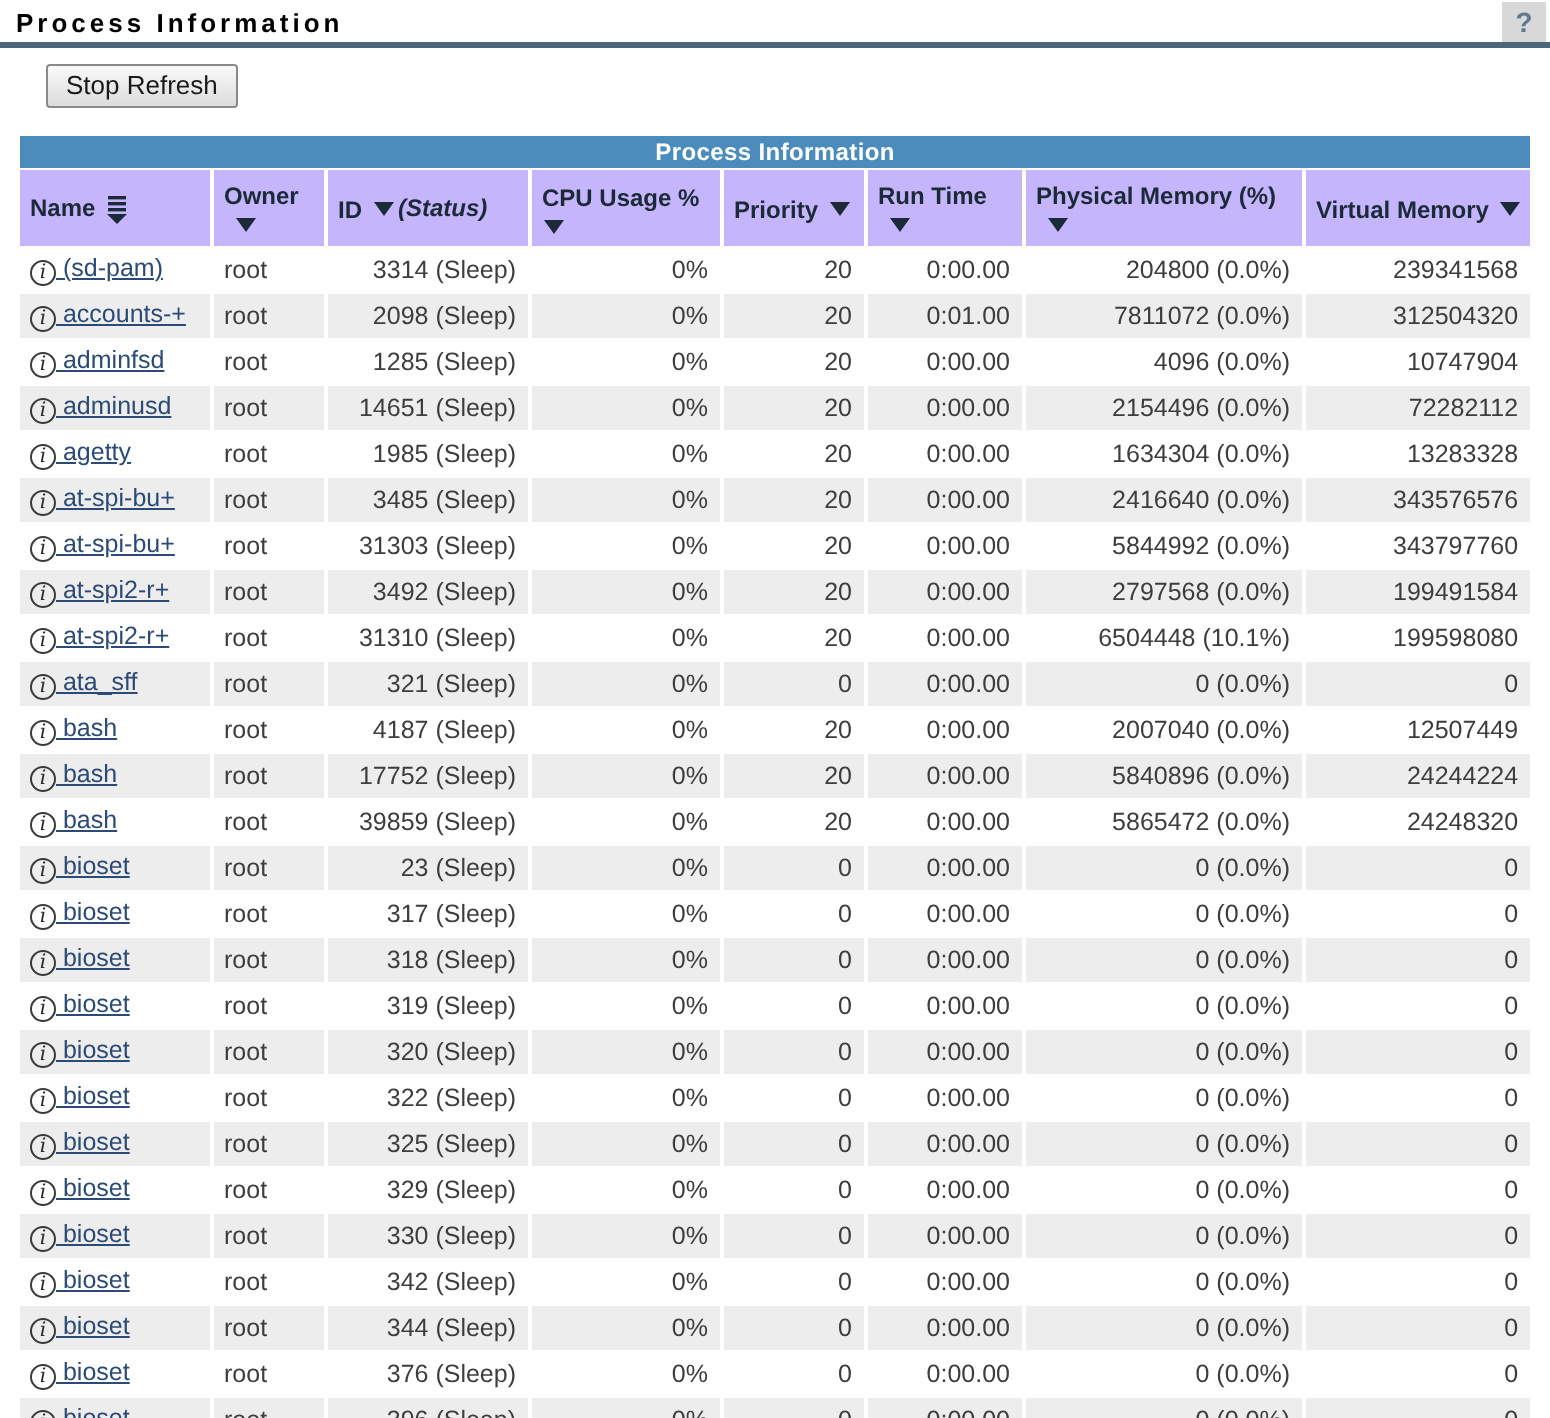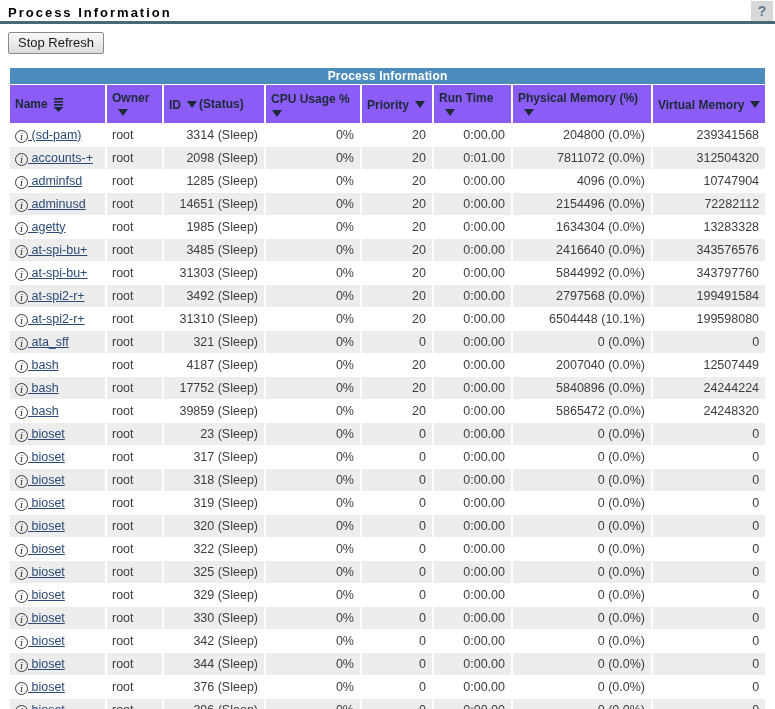--- a/index.html
+++ b/index.html
@@ -10,37 +10,37 @@
   
   .page-header{position:relative;height:18px;padding:3px 0 0 8px;border-bottom:3px solid #4a6878;}
   .page-title{margin:0;font-size:13px;font-weight:bold;letter-spacing:2px;color:#000;line-height:17px;display:inline-block;}
   .help-box{position:absolute;top:1px;right:2px;width:22px;height:20px;background:#d8d8d8;
     color:#5e7b8e;font-weight:bold;font-size:14px;text-align:center;line-height:20px;cursor:pointer;}
   
   .toolbar{margin:8px 8px 0 8px;}
   .btn{
     font-family:"Liberation Sans",sans-serif;font-size:13px;color:#1a1a1a;
     padding:2px 9px 3px 9px;background:linear-gradient(#f9f9f9,#dcdcdc);
-    border:1px solid #8a8a8a;border-radius:2px;cursor:pointer;
+    border:1px solid #8a8a8a;border-radius:2px;cursor:pointer;margin-left:15px;
   }
   
   .tbl-wrap{margin:13px 8px 0 8px;}
   table.proc{
     width:759px;table-layout:fixed;border-collapse:separate;border-spacing:2px 1px;background:#fff;
   }
   td.tbar{
     height:16px;background:#4b8cbd;color:#fff;font-weight:bold;font-size:12px;
     text-align:center;padding:0;letter-spacing:0.2px;
   }
   th{
-    background:#8b5cf6;color:#1c2a38;font-size:12px;font-weight:bold;text-align:left;
+    background:#c4b5fd;color:#1c2a38;font-size:12px;font-weight:bold;text-align:left;
     height:34px;padding:2px 4px 2px 5px;vertical-align:middle;cursor:pointer;
   }
   .hl{vertical-align:middle;}
-  .hl-suffix{margin-left:2px;}
+  .hl-suffix{margin-left:2px;font-style:italic;}
   .arrow{
     display:inline-block;width:0;height:0;border-left:5px solid transparent;
     border-right:5px solid transparent;border-top:7px solid #1c2a38;
     margin-left:6px;vertical-align:middle;cursor:pointer;
   }
   .arrow-block{display:block;margin:4px 0 0 1px;}
   .sorted-icon{vertical-align:middle;margin-left:4px;}
   tbody td{
     height:22px;box-sizing:border-box;font-size:12.5px;color:#3d3d3d;
     padding:0 6px 0 5px;white-space:nowrap;overflow:hidden;background:#fff;

